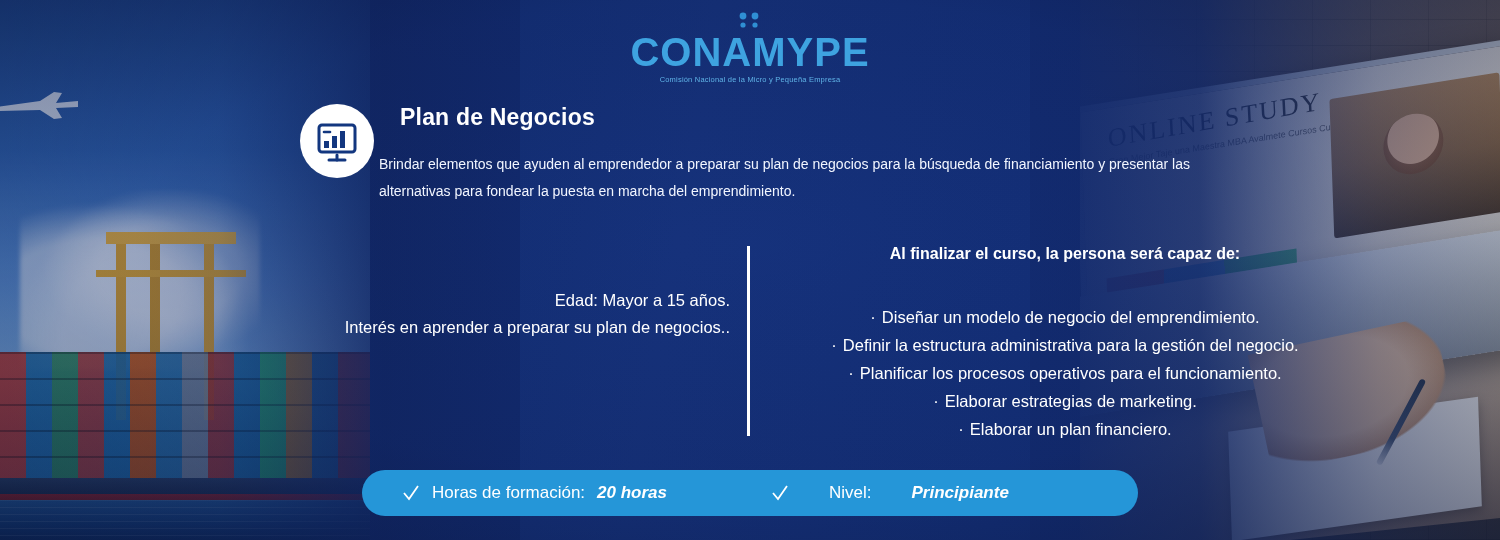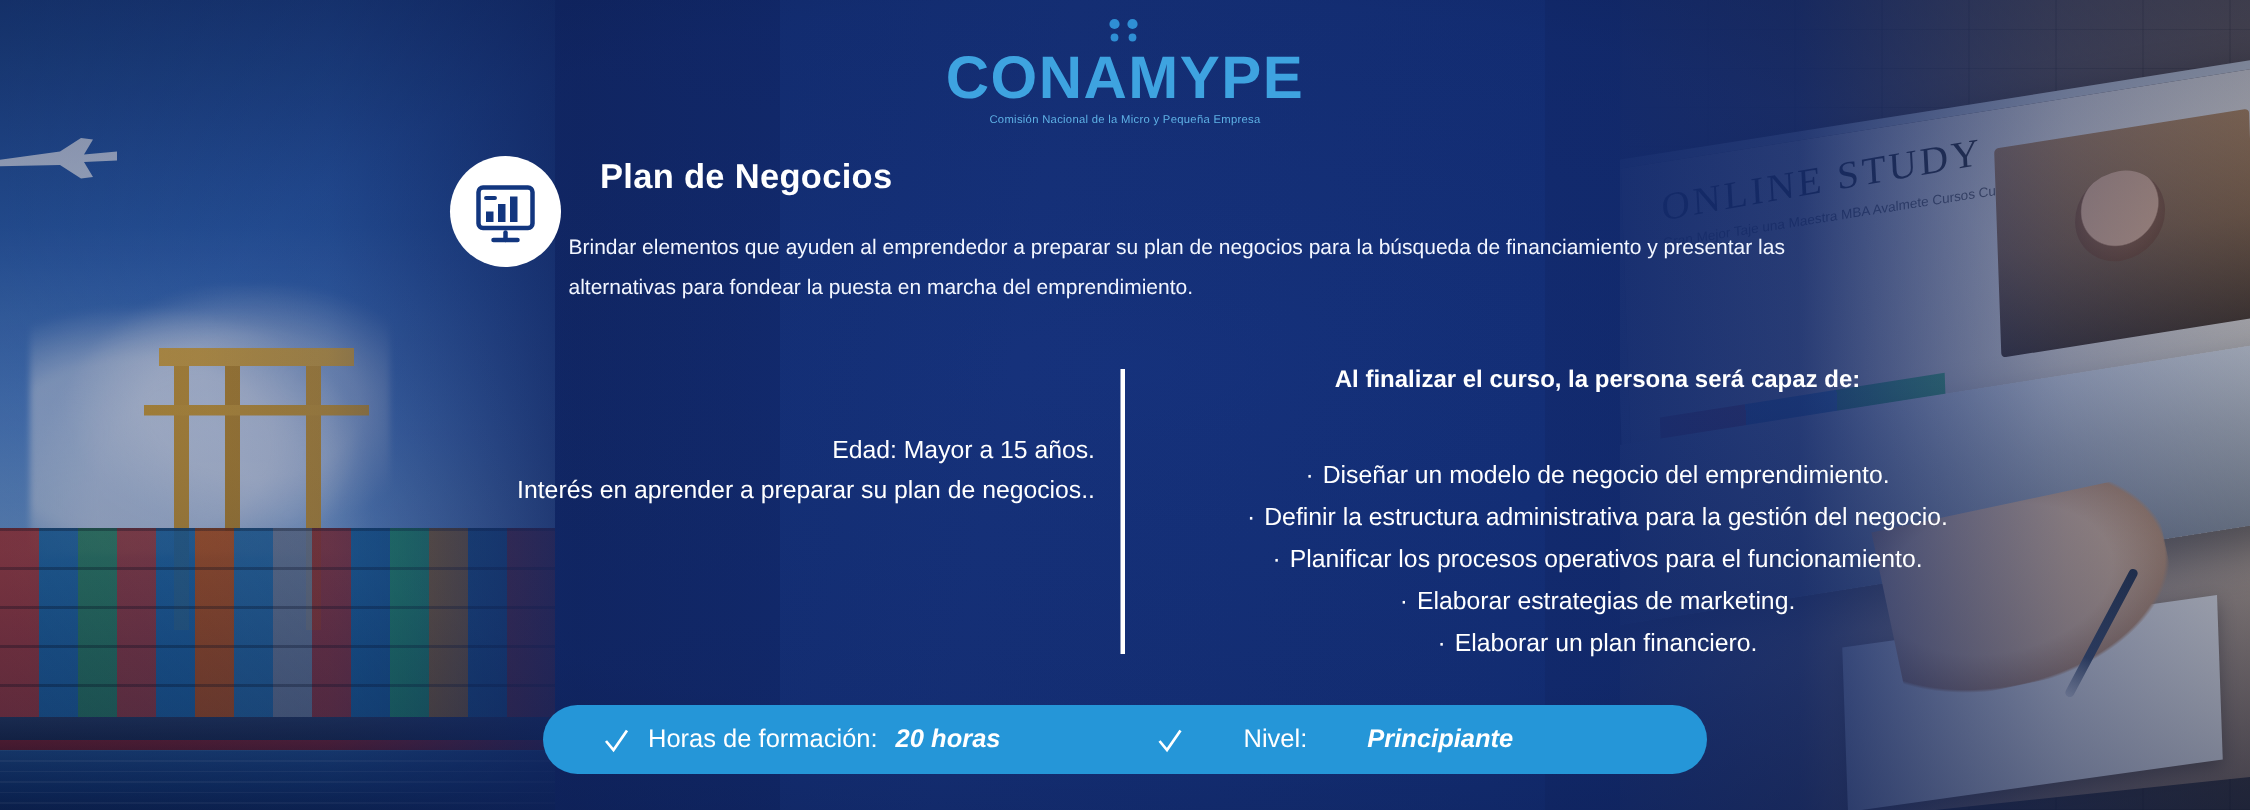--- a/index.html
+++ b/index.html
@@ -223,21 +223,21 @@
   .col-right li { white-space: nowrap; }
   .col-right li .bullet { margin-right: 6px; }
 
   .pill {
     position: absolute; left: 362px; top: 470px;
     width: 776px; height: 46px; border-radius: 23px;
     background: #2596d8;
     display: flex; align-items: center;
   }
   .pill-item {
-    display: flex; align-items: flex-end; gap: 12px;
+    display: flex; align-items: center; gap: 12px;
     font-size: 17px; color: #ffffff; white-space: nowrap;
   }
   .pill-item.first { margin-left: 40px; }
   .pill-item.second { margin-left: 104px; gap: 40px; }
   .pill-item b { font-style: italic; font-weight: bold; }
   .check { width: 18px; height: 18px; flex: none; }
 </style>
 </head>
 <body>
 

